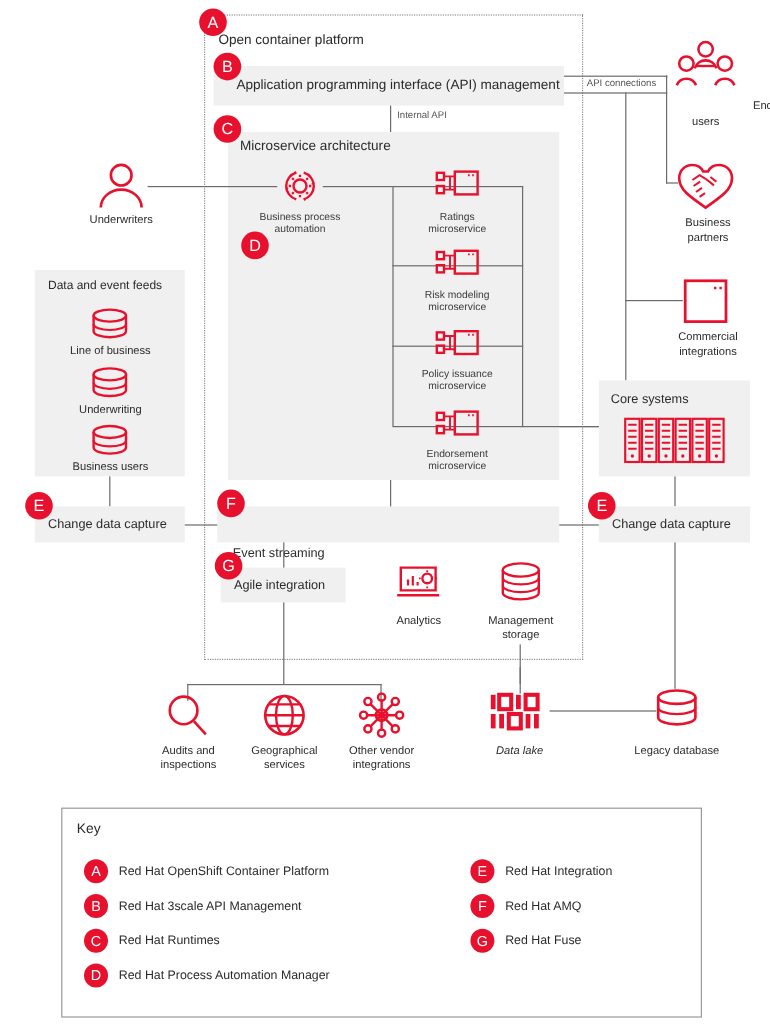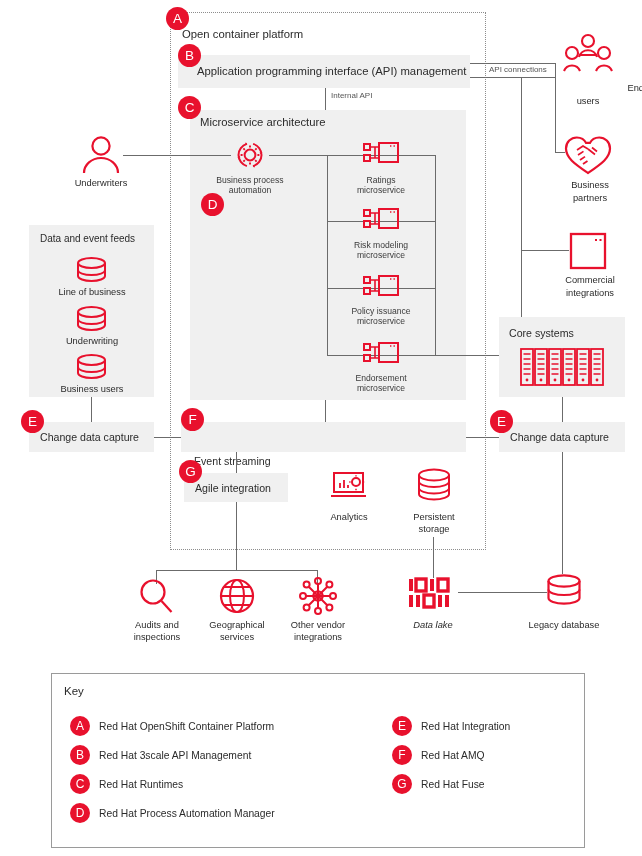--- a/index.html
+++ b/index.html
@@ -262,21 +262,21 @@
     </g>
   </svg>
   <div class="lbl" style="left:308px;top:512px;width:82px;">Analytics</div>
 
   <svg class="icon" style="left:417px;top:468px;" width="34" height="34" viewBox="0 0 34 34">
     <ellipse cx="17" cy="7" rx="15" ry="5.5" fill="none" stroke="#e8112d" stroke-width="2"></ellipse>
     <path d="M2 7v19c0 3 6.7 5.5 15 5.5S32 29 32 26V7" fill="none" stroke="#e8112d" stroke-width="2"></path>
     <path d="M2 13.5c0 3 6.7 5.5 15 5.5s15-2.5 15-5.5" fill="none" stroke="#e8112d" stroke-width="1.8"></path>
     <path d="M2 20c0 3 6.7 5.5 15 5.5s15-2.5 15-5.5" fill="none" stroke="#e8112d" stroke-width="1.8"></path>
   </svg>
-  <div class="lbl" style="left:393px;top:512px;width:82px;">Persistent</div>
+  <div class="lbl" style="left:393px;top:512px;width:82px;">Management</div>
   <div class="lbl" style="left:393px;top:524px;width:82px;">storage</div>
   <div class="ln lnv" style="left:433px;top:537px;height:33px;"></div>
 
   <div class="ln lnh" style="left:156px;top:570px;width:162px;"></div>
   <div class="ln lnv" style="left:156px;top:570px;height:14px;"></div>
   <div class="ln lnv" style="left:317px;top:570px;height:14px;"></div>
 
   <svg class="icon" style="left:138px;top:578px;" width="36" height="36" viewBox="0 0 36 36">
     <circle cx="15" cy="14" r="11.5" fill="none" stroke="#e8112d" stroke-width="2.2"></circle>
     <path d="M23.5 23l10 11" stroke="#e8112d" stroke-width="2.2" fill="none"></path>

